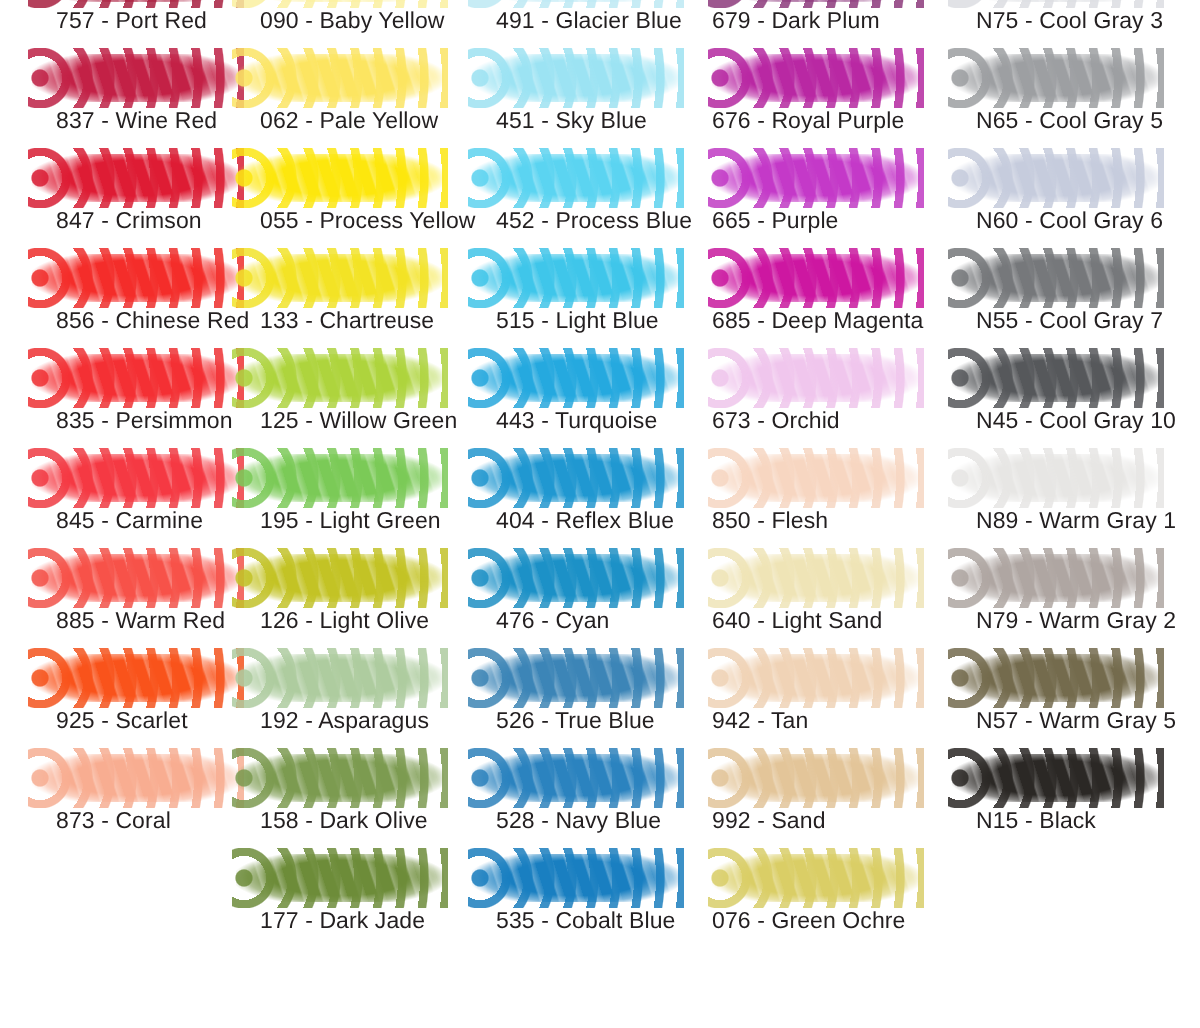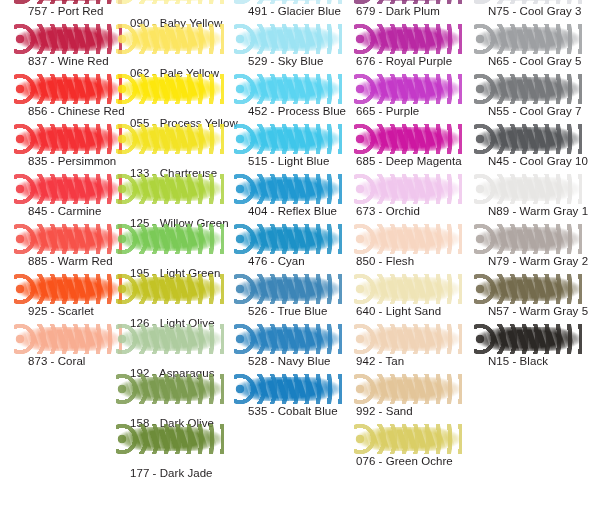--- a/index.html
+++ b/index.html
@@ -66,21 +66,21 @@
     left:28px;
     top:31px;
     font-size:11.5px;
     color:#231f20;
     white-space:nowrap;
     letter-spacing:.05px;
   }
   .col-0{left:0px;}
   .col-0 .label{left:28px;}
   .col-1{left:102px;}
-  .col-1 .label{left:28px;margin-top:12px;}
+  .col-1 .label{left:28px;}
   .col-2{left:220px;}
   .col-2 .label{left:28px;}
   .col-3{left:340px;}
   .col-3 .label{left:16px;}
   .col-4{left:460px;}
   .col-4 .label{left:28px;}
 </style>
 </head>
 <body>
 
@@ -99,20 +99,29 @@
         <div class="swatch-wrap">
           <div class="swatch" style="--c: #BE2246;">
             <div class="edge" style="--c: #BE2246;"></div>
             <div class="ink" style="--c: #BE2246;"></div>
           </div>
         </div>
         <div class="label">837 - Wine Red</div>
       </div>
       <div class="cell">
         <div class="swatch-wrap">
+          <div class="swatch" style="--c: #D81E35;">
+            <div class="edge" style="--c: #D81E35;"></div>
+            <div class="ink" style="--c: #D81E35;"></div>
+          </div>
+        </div>
+        <div class="label">847 - Crimson</div>
+      </div>
+      <div class="cell">
+        <div class="swatch-wrap">
           <div class="swatch" style="--c: #EE2F2C;">
             <div class="edge" style="--c: #EE2F2C;"></div>
             <div class="ink" style="--c: #EE2F2C;"></div>
           </div>
         </div>
         <div class="label">856 - Chinese Red</div>
       </div>
       <div class="cell">
         <div class="swatch-wrap">
           <div class="swatch" style="--c: #EE3235;">
@@ -261,21 +270,21 @@
         </div>
         <div class="label">491 - Glacier Blue</div>
       </div>
       <div class="cell">
         <div class="swatch-wrap">
           <div class="swatch" style="--c: #9EE2F2;">
             <div class="edge" style="--c: #9EE2F2;"></div>
             <div class="ink" style="--c: #9EE2F2;"></div>
           </div>
         </div>
-        <div class="label">529 - Sky Blue</div>
+        <div class="label">451 - Sky Blue</div>
       </div>
       <div class="cell">
         <div class="swatch-wrap">
           <div class="swatch" style="--c: #5FD3EF;">
             <div class="edge" style="--c: #5FD3EF;"></div>
             <div class="ink" style="--c: #5FD3EF;"></div>
           </div>
         </div>
         <div class="label">452 - Process Blue</div>
       </div>
@@ -283,20 +292,29 @@
         <div class="swatch-wrap">
           <div class="swatch" style="--c: #43C5E8;">
             <div class="edge" style="--c: #43C5E8;"></div>
             <div class="ink" style="--c: #43C5E8;"></div>
           </div>
         </div>
         <div class="label">515 - Light Blue</div>
       </div>
       <div class="cell">
         <div class="swatch-wrap">
+          <div class="swatch" style="--c: #29A8DC;">
+            <div class="edge" style="--c: #29A8DC;"></div>
+            <div class="ink" style="--c: #29A8DC;"></div>
+          </div>
+        </div>
+        <div class="label">443 - Turquoise</div>
+      </div>
+      <div class="cell">
+        <div class="swatch-wrap">
           <div class="swatch" style="--c: #2497CE;">
             <div class="edge" style="--c: #2497CE;"></div>
             <div class="ink" style="--c: #2497CE;"></div>
           </div>
         </div>
         <div class="label">404 - Reflex Blue</div>
       </div>
       <div class="cell">
         <div class="swatch-wrap">
           <div class="swatch" style="--c: #2090C4;">
@@ -437,20 +455,29 @@
         <div class="label">N75 - Cool Gray 3</div>
       </div>
       <div class="cell">
         <div class="swatch-wrap">
           <div class="swatch" style="--c: #9D9FA2;">
             <div class="edge" style="--c: #9D9FA2;"></div>
             <div class="ink" style="--c: #9D9FA2;"></div>
           </div>
         </div>
         <div class="label">N65 - Cool Gray 5</div>
+      </div>
+      <div class="cell">
+        <div class="swatch-wrap">
+          <div class="swatch" style="--c: #C6CCDC;">
+            <div class="edge" style="--c: #C6CCDC;"></div>
+            <div class="ink" style="--c: #C6CCDC;"></div>
+          </div>
+        </div>
+        <div class="label">N60 - Cool Gray 6</div>
       </div>
       <div class="cell">
         <div class="swatch-wrap">
           <div class="swatch" style="--c: #76787B;">
             <div class="edge" style="--c: #76787B;"></div>
             <div class="ink" style="--c: #76787B;"></div>
           </div>
         </div>
         <div class="label">N55 - Cool Gray 7</div>
       </div>

